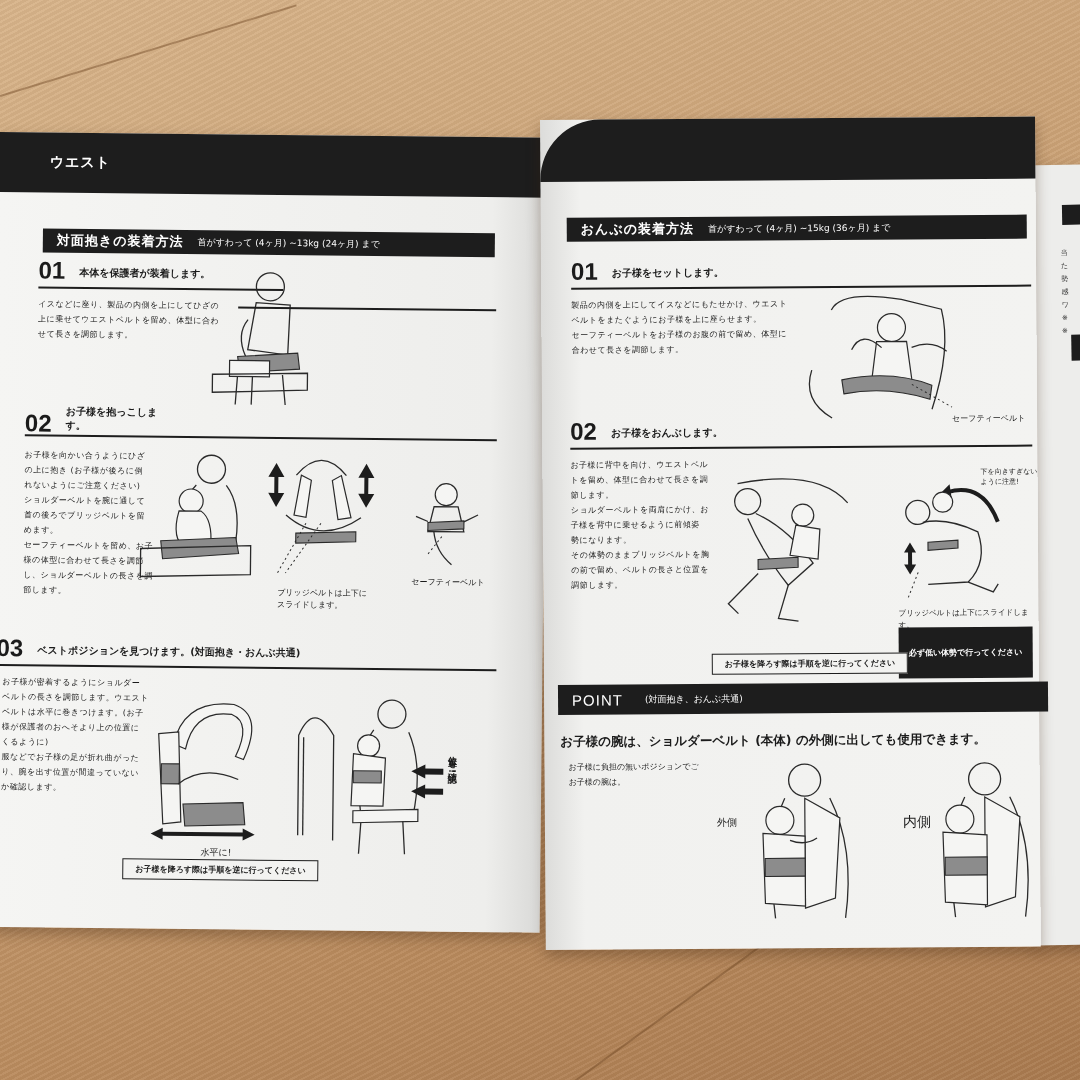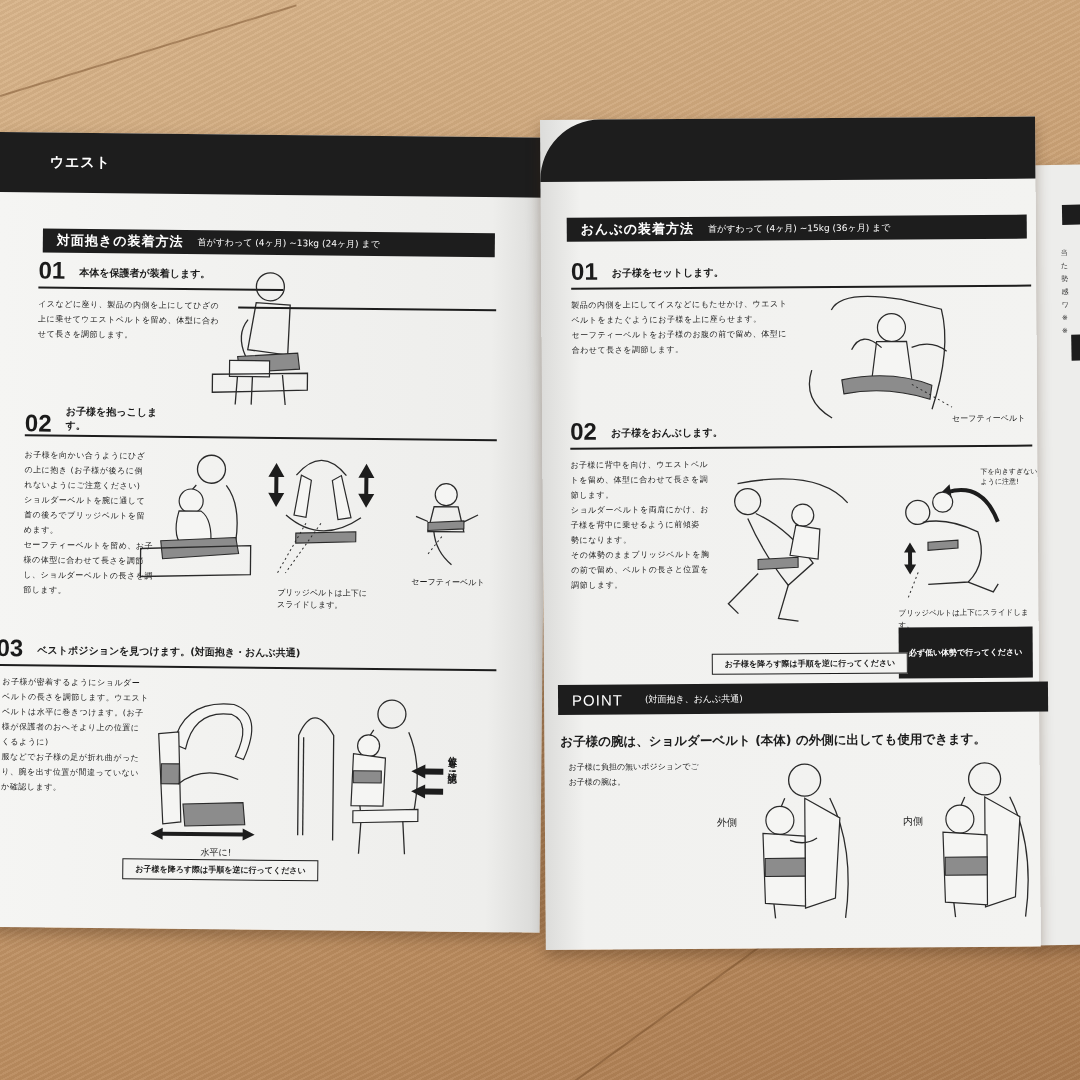--- a/index.html
+++ b/index.html
@@ -322,14 +322,14 @@
   <div class="illus" style="left:380px; top:640px;">
     <svg width="120" height="170" viewBox="0 0 120 170">
       <circle class="stroke" cx="60" cy="22" r="16"></circle>
       <path class="stroke" d="M40 40 Q20 80 30 160 M85 40 Q110 90 100 160"></path>
       <path class="fillwhite" d="M60 40 L95 60 L90 140 L60 150 Z"></path>
       <circle class="fillwhite" cx="35" cy="62" r="14"></circle>
       <path class="fillwhite" d="M18 75 L20 145 L62 148 L62 78 Z"></path>
       <rect class="fillgray" x="20" y="100" width="42" height="18"></rect>
     </svg>
   </div>
-  <div class="label" style="left:358px; top:698px; font-size:10px;">内側</div>
+  <div class="label" style="left:358px; top:698px; font-size:14px;">内側</div>
 </div>
 
 </body></html>

